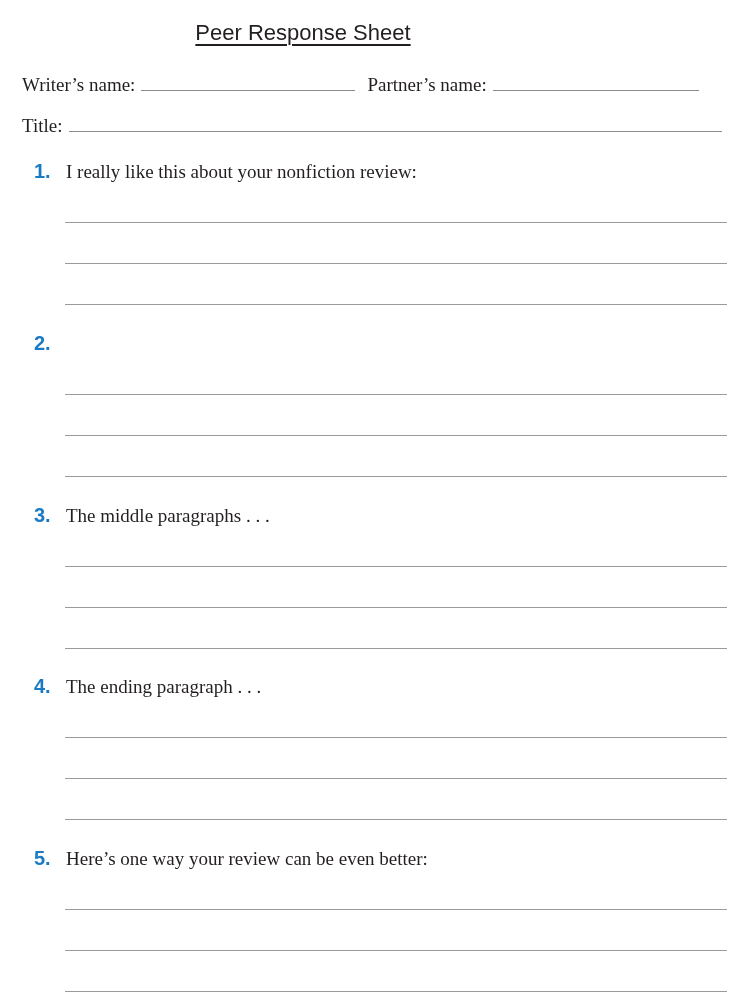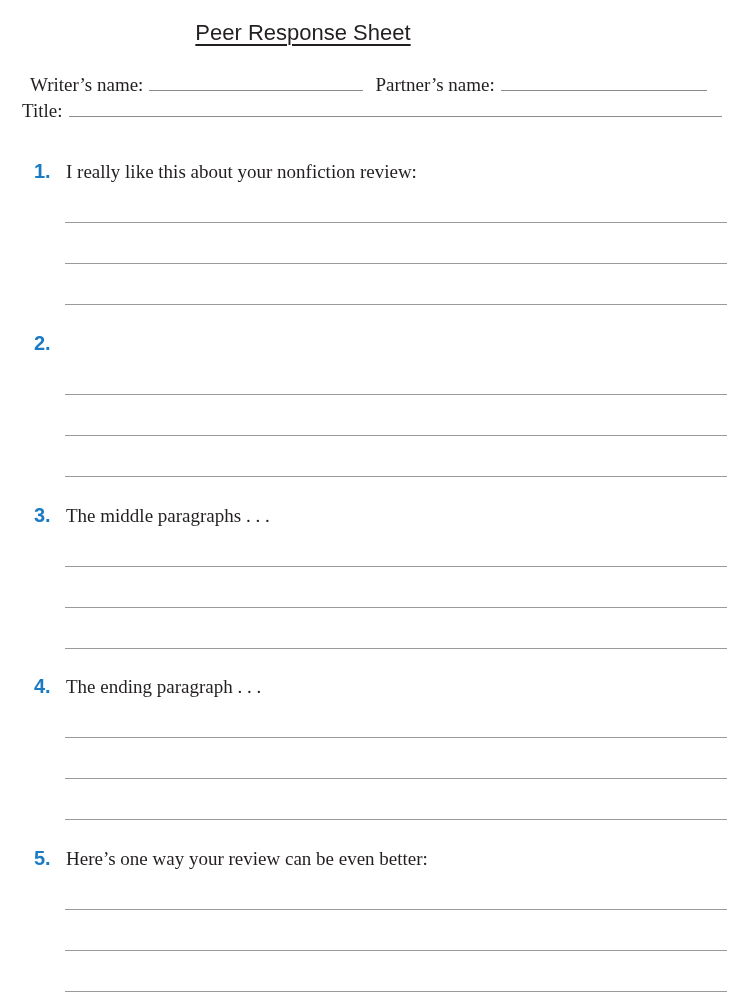--- a/index.html
+++ b/index.html
@@ -11,28 +11,28 @@
     .q { position: absolute; left: 34px; width: 700px; }
     .q-head { display: flex; align-items: baseline; font-size: 19px; }
     .q-num { color: #1a7bc4; font-family: "Liberation Sans", sans-serif; font-weight: bold; font-size: 20px; width: 32px; }
     .q-line { position: absolute; left: 31px; width: 662px; border-bottom: 1.5px solid #9a9a9a; }
   </style>
 </head>
 <body>
 
 <div class="title"><span>Peer Response Sheet</span></div>
 
-<div class="field-row" style="top:74px;margin-left:8px;">
+<div class="field-row" style="top:74px;">
   <span>Writer’s name:</span>
   <span class="field-line" style="width:214px;"></span>
   <span style="margin-left:12px;text-align:center;">Partner’s name:</span>
   <span class="field-line" style="width:206px;"></span>
 </div>
 
-<div class="field-row" style="top:100px;">
+<div class="field-row" style="top:115px;">
   <span>Title:</span>
   <span class="field-line" style="width:653px;"></span>
 </div>
 
 <div class="q" style="top:160px;">
   <div class="q-head">
       <span class="q-num">1.</span>
       <span>I really like this about your nonfiction review:</span>
     </div>
   <div class="q-line" style="top:62px;"></div>

